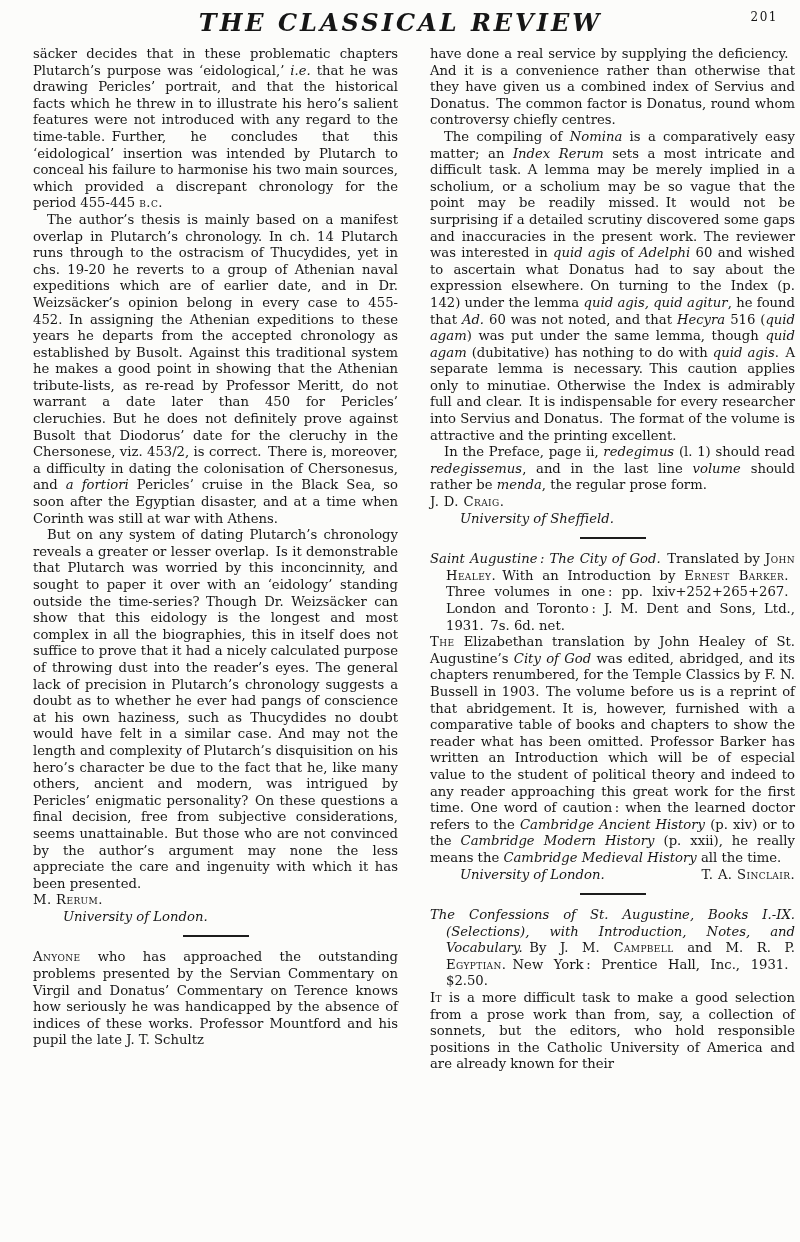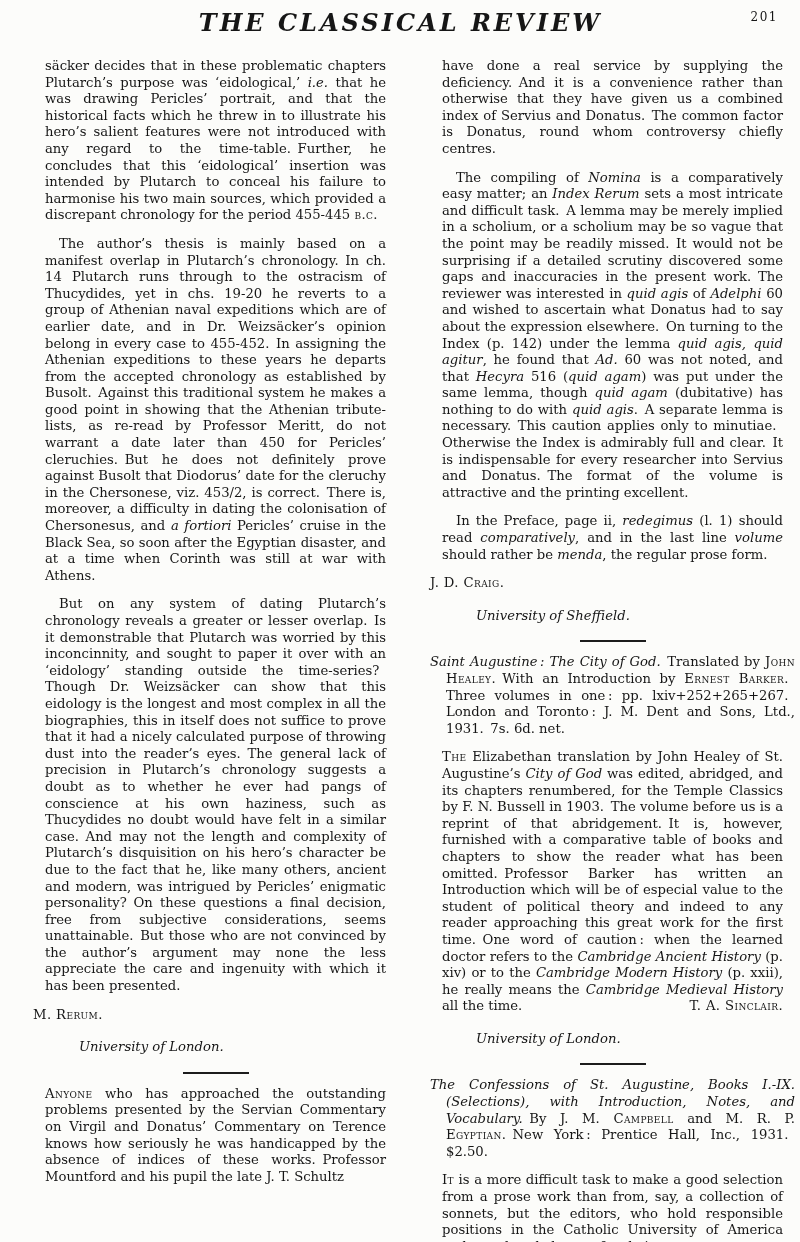--- a/index.html
+++ b/index.html
@@ -17,28 +17,28 @@
     position:absolute;left:-14px;right:14px;top:2px;
     text-align:center;font-weight:700;font-size:24px;
     letter-spacing:3px;white-space:nowrap;font-style:italic;
   }
   .page-number{position:absolute;right:18px;top:4px;font-size:12px;letter-spacing:1.5px;}
   .columns{display:flex;gap:32px;margin-top:8px;}
   .col{width:365px;flex:0 0 365px;}
   .col p, .col div.textblock{
     font-size:13.2px;line-height:16.6px;text-align:justify;
   }
-  .para{margin:12px;text-indent:14px;}
+  .para{margin:0;text-indent:14px;}
   .para.noindent{text-indent:0;}
   .bookhead{margin:0;padding-left:16px;text-indent:-16px;text-align:justify;
     font-size:13.2px;line-height:16.6px;}
   .sig{margin:0;text-align:right;font-size:13.2px;line-height:16.6px;}
   .sig-cary{padding-right:30px;}
   .sig-craig{padding-right:22px;}
-  .byline{margin:16px;padding-left:30px;font-size:13.2px;line-height:16.6px;text-align:left;}
+  .byline{margin:0;padding-left:30px;font-size:13.2px;line-height:16.6px;text-align:left;}
   .rule{width:66px;border-top:2px solid #1c1c1c;margin:10px auto 12px auto;}
   .i{font-style:italic;}
   .sc{font-variant:small-caps;letter-spacing:0.4px;}
   .fr{float:right;}
 </style>
 </head>
 <body>
 
 <div class="page">
 
@@ -55,21 +55,21 @@
       <p class="para"><span>But on any system of dating Plutarch’s chronology reveals a greater or lesser overlap. Is it demonstrable that Plutarch was worried by this inconcinnity, and sought to paper it over with an ‘eidology’ standing outside the time-series? Though Dr. Weizsäcker can show that this eidology is the longest and most complex in all the biographies, this in itself does not suffice to prove that it had a nicely calculated purpose of throwing dust into the reader’s eyes. The general lack of precision in Plutarch’s chronology suggests a doubt as to whether he ever had pangs of conscience at his own haziness, such as Thucydides no doubt would have felt in a similar case. And may not the length and complexity of Plutarch’s disquisition on his hero’s character be due to the fact that he, like many others, ancient and modern, was intrigued by Pericles’ enigmatic personality? On these questions a final decision, free from subjective considerations, seems unattainable. But those who are not convinced by the author’s argument may none the less appreciate the care and ingenuity with which it has been presented.</span></p>
       <div class="sig sig-cary textblock"><span class="sc">M. Rerum.</span></div>
       <div class="byline textblock"><span class="i">University of London.</span></div>
       <div class="rule"></div>
       <p class="para noindent"><span class="sc">Anyone</span><span> who has approached the outstanding problems presented by the Servian Commentary on Virgil and Donatus’ Commentary on Terence knows how seriously he was handicapped by the absence of indices of these works. Professor Mountford and his pupil the late J. T. Schultz</span></p>
     </section>
 
     <section class="col">
       <p class="para noindent"><span>have done a real service by supplying the deficiency. And it is a convenience rather than otherwise that they have given us a combined index of Servius and Donatus. The common factor is Donatus, round whom controversy chiefly centres.</span></p>
       <p class="para"><span>The compiling of </span><span class="i">Nomina</span><span> is a comparatively easy matter; an </span><span class="i">Index Rerum</span><span> sets a most intricate and difficult task. A lemma may be merely implied in a scholium, or a scholium may be so vague that the point may be readily missed. It would not be surprising if a detailed scrutiny discovered some gaps and inaccuracies in the present work. The reviewer was interested in </span><span class="i">quid agis</span><span> of </span><span class="i">Adelphi</span><span> 60 and wished to ascertain what Donatus had to say about the expression elsewhere. On turning to the Index (p. 142) under the lemma </span><span class="i">quid agis, quid agitur</span><span>, he found that </span><span class="i">Ad.</span><span> 60 was not noted, and that </span><span class="i">Hecyra</span><span> 516 (</span><span class="i">quid agam</span><span>) was put under the same lemma, though </span><span class="i">quid agam</span><span> (dubitative) has nothing to do with </span><span class="i">quid agis</span><span>. A separate lemma is necessary. This caution applies only to minutiae. Otherwise the Index is admirably full and clear. It is indispensable for every researcher into Servius and Donatus. The format of the volume is attractive and the printing excellent.</span></p>
-      <p class="para"><span>In the Preface, page ii, </span><span class="i">redegimus</span><span> (l. 1) should read </span><span class="i">comparatively</span><span>, and in the last line </span><span class="i">volume</span><span> should rather be </span><span class="i">menda</span><span>, the regular prose form.</span></p>
+      <p class="para"><span>In the Preface, page ii, </span><span class="i">redegimus</span><span> (l. 1) should read </span><span class="i">redegissemus</span><span>, and in the last line </span><span class="i">volume</span><span> should rather be </span><span class="i">menda</span><span>, the regular prose form.</span></p>
       <div class="sig sig-craig textblock"><span class="sc">J. D. Craig.</span></div>
       <div class="byline textblock"><span class="i">University of Sheffield.</span></div>
       <div class="rule"></div>
       <p class="bookhead"><span class="i">Saint Augustine : The City of God.</span><span> Translated by </span><span class="sc">John Healey</span><span>. With an Introduction by </span><span class="sc">Ernest Barker</span><span>. Three volumes in one : pp. lxiv+252+265+267. London and Toronto : J. M. Dent and Sons, Ltd., 1931. 7s. 6d. net.</span></p>
       <p class="para noindent"><span class="sc">The</span><span> Elizabethan translation by John Healey of St. Augustine’s </span><span class="i">City of God</span><span> was edited, abridged, and its chapters renumbered, for the Temple Classics by F. N. Bussell in 1903. The volume before us is a reprint of that abridgement. It is, however, furnished with a comparative table of books and chapters to show the reader what has been omitted. Professor Barker has written an Introduction which will be of especial value to the student of political theory and indeed to any reader approaching this great work for the first time. One word of caution : when the learned doctor refers to the </span><span class="i">Cambridge Ancient History</span><span> (p. xiv) or to the </span><span class="i">Cambridge Modern History</span><span> (p. xxii), he really means the </span><span class="i">Cambridge Medieval History</span><span> all the time.</span><span class="sc fr">T. A. Sinclair.</span></p>
       <div class="byline textblock"><span class="i">University of London.</span></div>
       <div class="rule"></div>
       <p class="bookhead"><span class="i">The Confessions of St. Augustine, Books I.-IX. (Selections), with Introduction, Notes, and Vocabulary.</span><span> By J. M. </span><span class="sc">Campbell</span><span> and M. R. P. </span><span class="sc">Egyptian</span><span>. New York : Prentice Hall, Inc., 1931. $2.50.</span></p>
       <p class="para noindent"><span class="sc">It</span><span> is a more difficult task to make a good selection from a prose work than from, say, a collection of sonnets, but the editors, who hold responsible positions in the Catholic University of America and are already known for their</span></p>
     </section>

